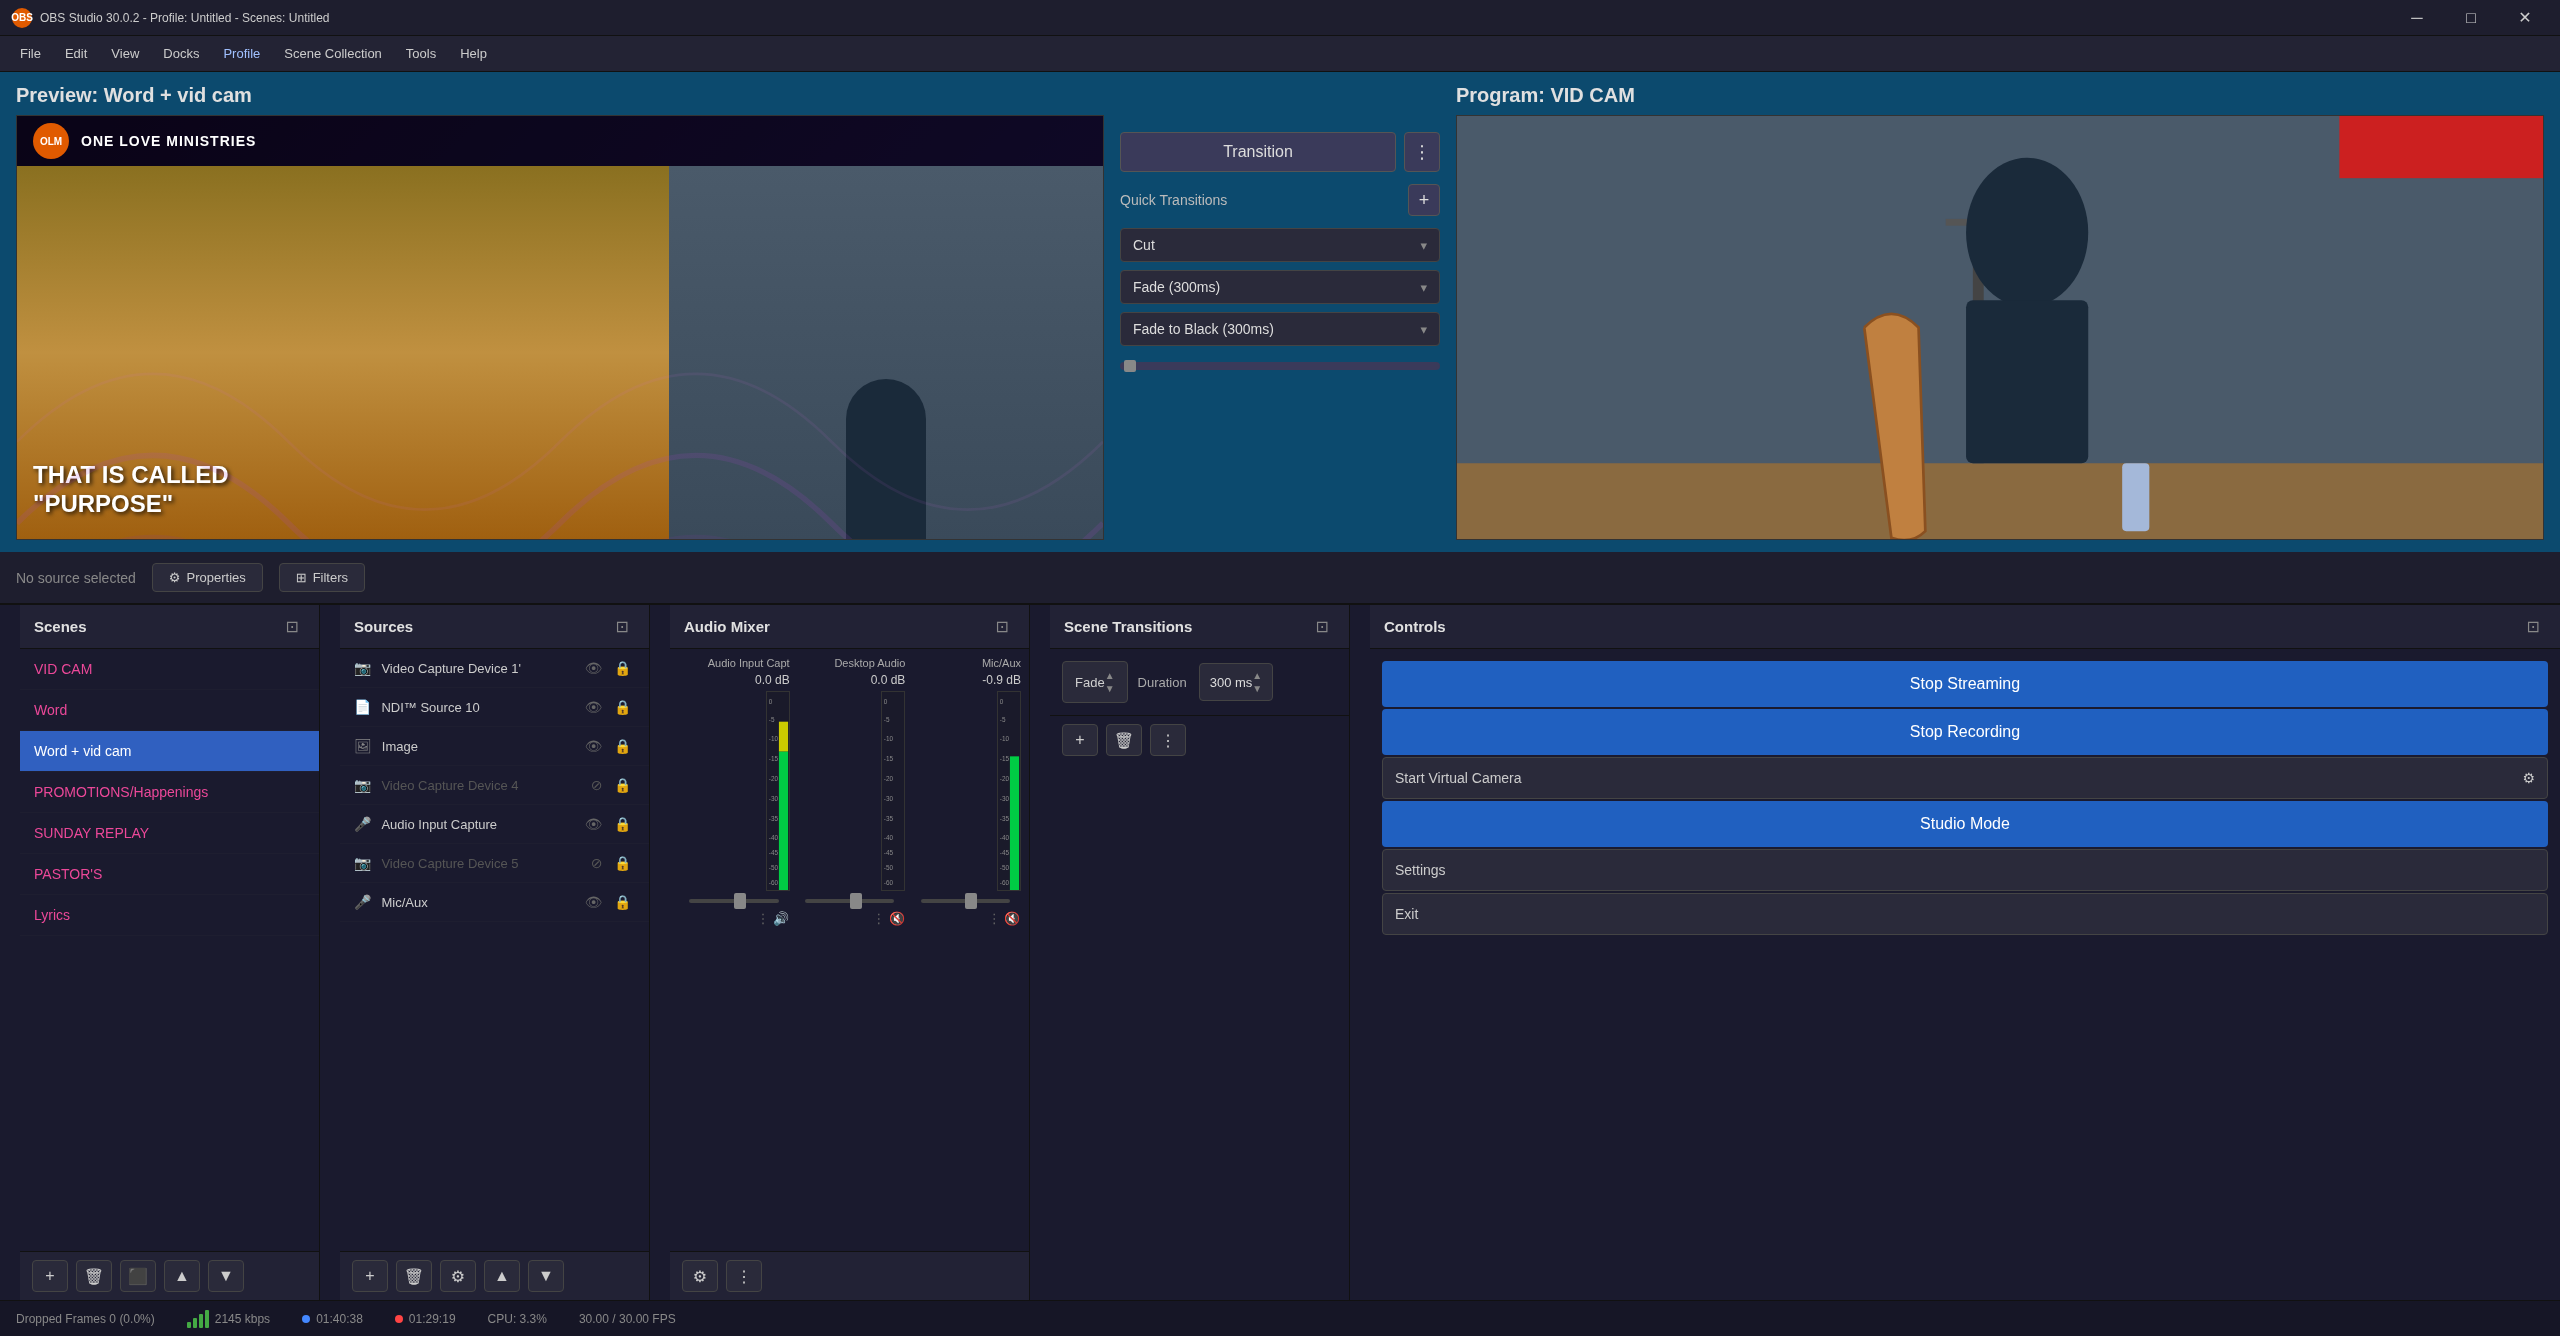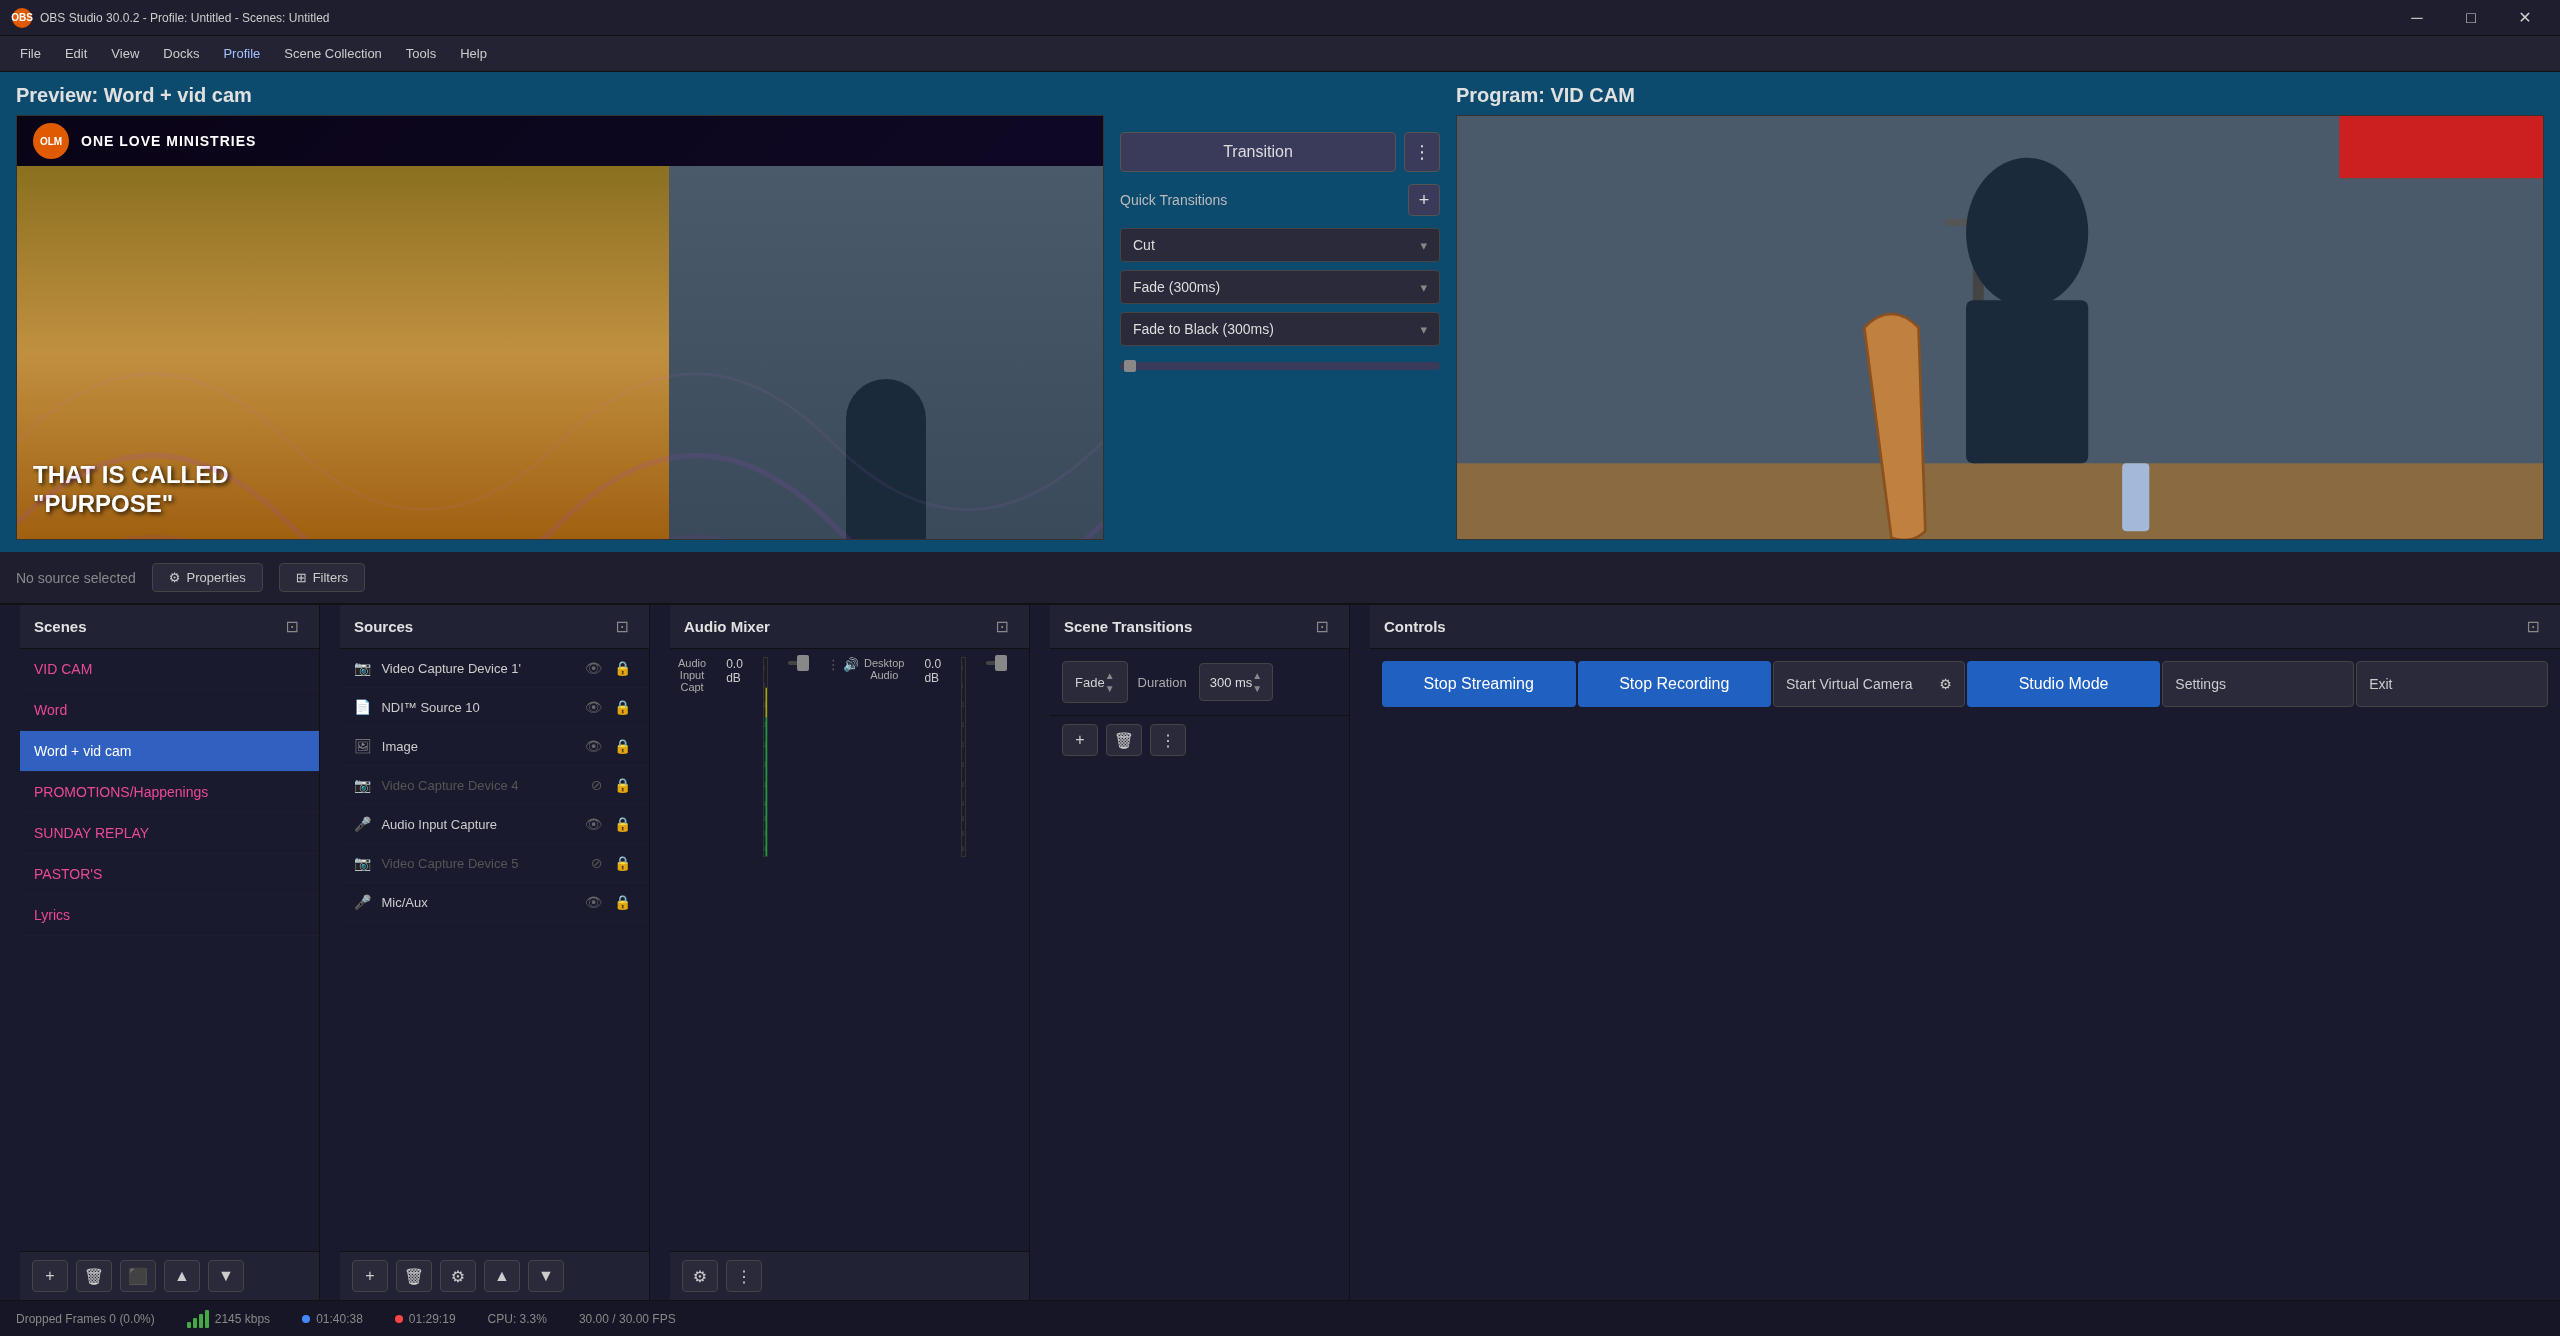--- a/index.html
+++ b/index.html
@@ -403,24 +403,24 @@
       width: 360px;
     }
     .audio-channels {
       display: flex;
       flex: 1;
       padding: 8px;
       gap: 4px;
     }
     .audio-channel {
       display: flex;
-      flex-direction: row;
-      align-items: flex-start;
+      flex-direction: column;
+      align-items: flex-end;
       flex: 1;
-      gap: 20px;
+      gap: 4px;
     }
     .channel-name {
       font-size: 11px;
       color: #aaa;
       text-align: center;
     }
     .channel-db {
       font-size: 12px;
       color: #ccc;
     }
@@ -506,21 +506,21 @@
       flex-shrink: 0;
     }
 
     
     #controls-panel {
       flex: 1;
     }
     .controls-content {
       padding: 12px;
       display: flex;
-      flex-direction: row;
+      flex-direction: column;
       gap: 2px;
     }
     .ctrl-btn-primary {
       background: #2060c0;
       border: none;
       color: white;
       padding: 14px;
       border-radius: 4px;
       font-size: 16px;
       cursor: pointer;

